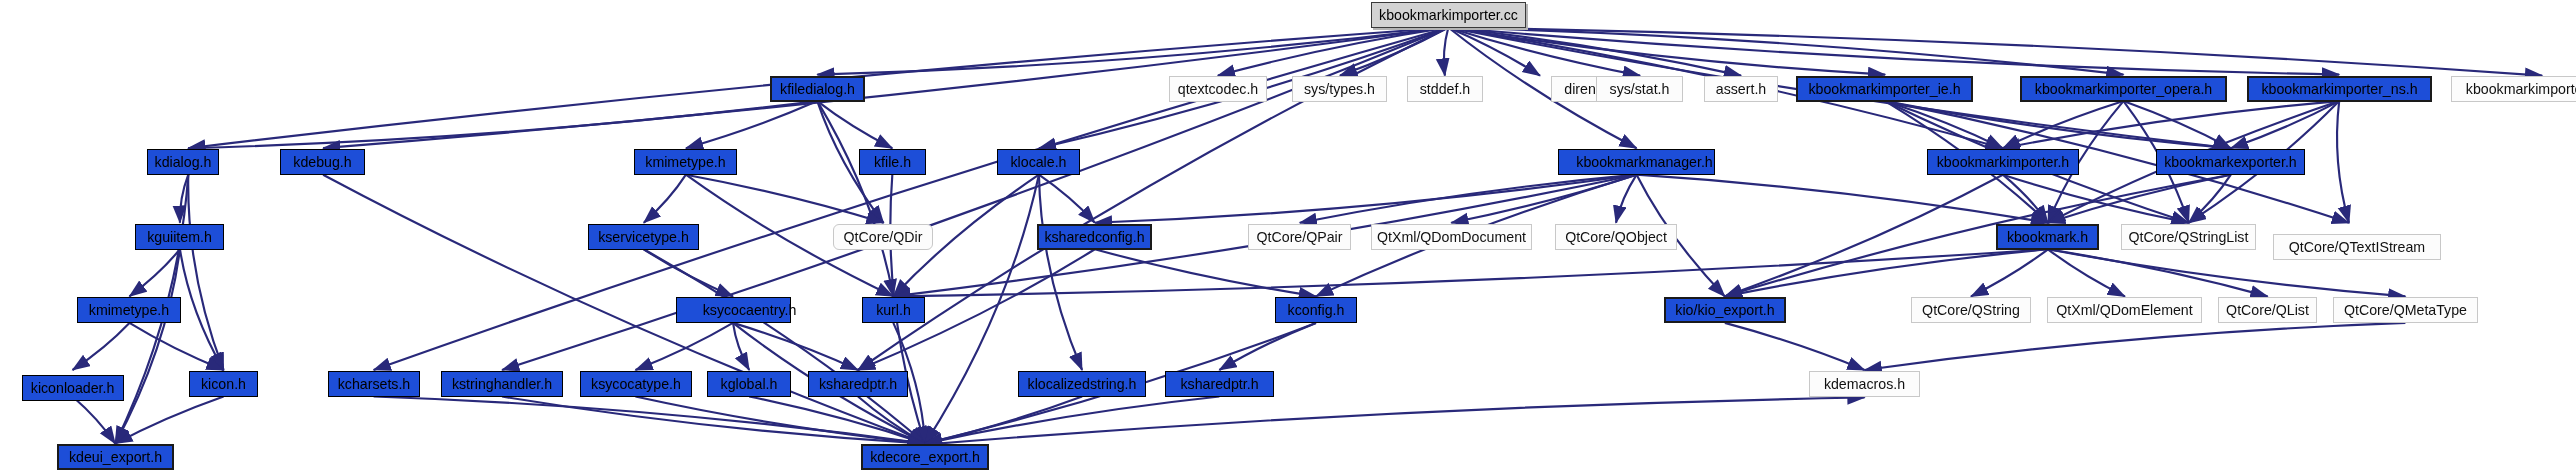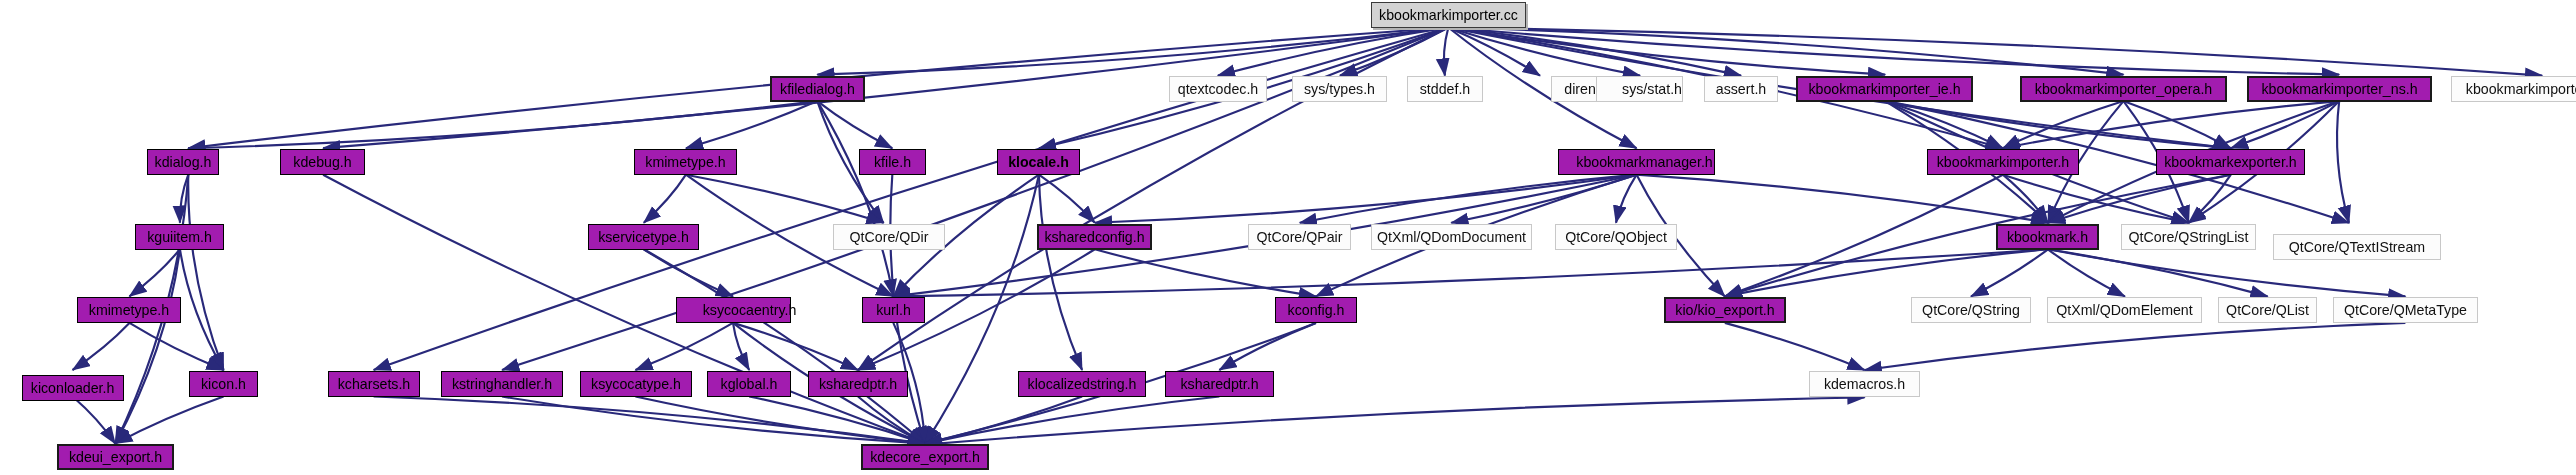--- a/index.html
+++ b/index.html
@@ -13,21 +13,21 @@
   }
   svg#edges{position:absolute;left:0;top:0;width:2576px;height:476px;}
   .edge{fill:none;stroke:#29297a;stroke-width:2.2;}
   .node{
     position:absolute;
     box-sizing:border-box;
     display:flex;
     align-items:center;
     justify-content:center;
     height:25.5px;
-    background:#a21caf;
+    background:#1d4ed8;
     border:1px solid #000000;
     font-size:14.2px;
     color:#000000;
     white-space:nowrap;
     line-height:1;
   }
   .node.root{
     background:#d3d3d3;
     border:1px solid #3a3a3a;
     box-shadow:2px 2px 0 #b4b4b4;
@@ -160,21 +160,21 @@
       </div>
       <div class="node ext" style="left: 1292px; top: 76px; width: 95px;">
         <span class="node-label">sys/types.h</span>
       </div>
       <div class="node ext" style="left: 1407px; top: 76px; width: 76px;">
         <span class="node-label">stddef.h</span>
       </div>
       <div class="node ext" style="left: 1503px; top: 76px; width: 74px; margin-left: 48px;">
         <span class="node-label">dirent.h</span>
       </div>
-      <div class="node ext" style="left: 1596px; top: 76px; width: 87px; justify-content: flex-end;">
+      <div class="node ext" style="left: 1596px; top: 76px; width: 87px;">
         <span class="node-label">sys/stat.h</span>
       </div>
       <div class="node ext" style="left: 1704px; top: 76px; width: 74px;">
         <span class="node-label">assert.h</span>
       </div>
       <div class="node bold" style="left: 1796px; top: 76px; width: 177px;">
         <span class="node-label">kbookmarkimporter_ie.h</span>
       </div>
       <div class="node bold" style="left: 2020px; top: 76px; width: 207px;">
         <span class="node-label">kbookmarkimporter_opera.h</span>
@@ -190,39 +190,39 @@
       </div>
       <div class="node " style="left: 280px; top: 149px; width: 85px;">
         <span class="node-label">kdebug.h</span>
       </div>
       <div class="node " style="left: 634px; top: 149px; width: 103px;">
         <span class="node-label">kmimetype.h</span>
       </div>
       <div class="node " style="left: 859px; top: 149px; width: 67px;">
         <span class="node-label">kfile.h</span>
       </div>
-      <div class="node " style="left: 997px; top: 149px; width: 83px; font-weight: bold;">
+      <div class="node " style="left: 997px; top: 149px; width: 83px;">
         <span class="node-label">klocale.h</span>
       </div>
       <div class="node " style="left: 1558px; top: 149px; width: 157px; padding-left: 16px;">
         <span class="node-label">kbookmarkmanager.h</span>
       </div>
       <div class="node " style="left: 1927px; top: 149px; width: 152px;">
         <span class="node-label">kbookmarkimporter.h</span>
       </div>
       <div class="node " style="left: 2156px; top: 149px; width: 149px;">
         <span class="node-label">kbookmarkexporter.h</span>
       </div>
       <div class="node " style="left: 135px; top: 224px; width: 89px;">
         <span class="node-label">kguiitem.h</span>
       </div>
       <div class="node " style="left: 588px; top: 224px; width: 111px;">
         <span class="node-label">kservicetype.h</span>
       </div>
-      <div class="node ext" style="left: 833px; top: 224px; width: 112px;">
+      <div class="node ext" style="left: 833px; top: 224px; width: 100px; border-radius: 6px;">
         <span class="node-label">QtCore/QDir</span>
       </div>
       <div class="node bold" style="left: 1037px; top: 224px; width: 115px;">
         <span class="node-label">ksharedconfig.h</span>
       </div>
       <div class="node ext" style="left: 1248px; top: 224px; width: 103px;">
         <span class="node-label">QtCore/QPair</span>
       </div>
       <div class="node ext" style="left: 1371px; top: 224px; width: 161px;">
         <span class="node-label">QtXml/QDomDocument</span>

